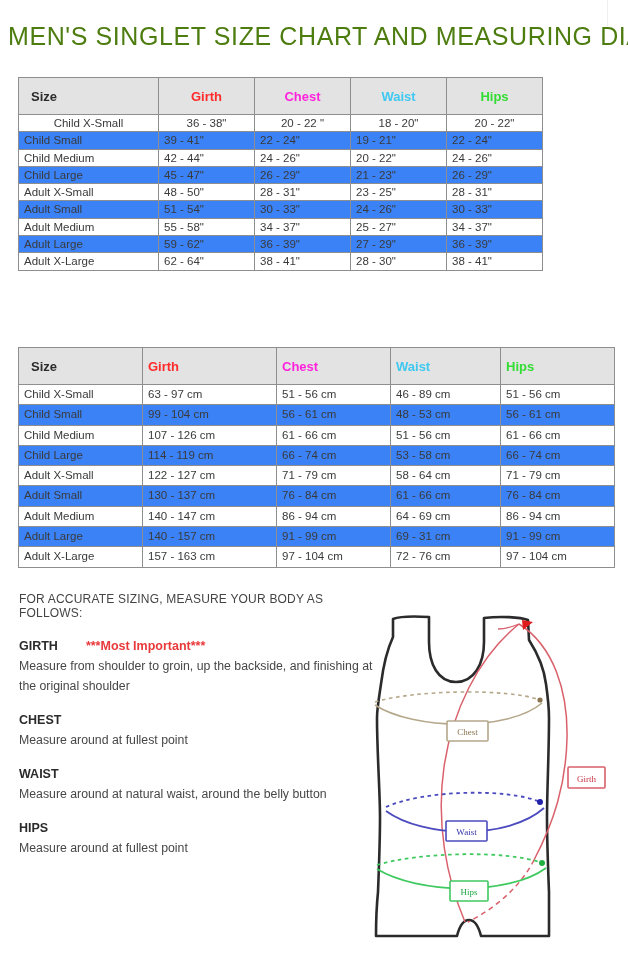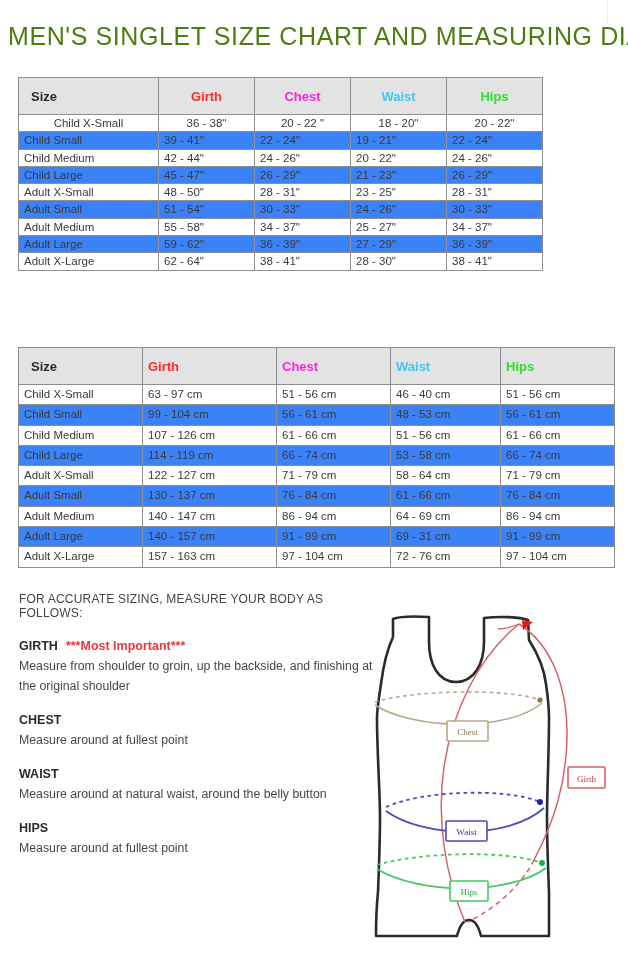--- a/index.html
+++ b/index.html
@@ -96,21 +96,21 @@
   }
   .instr-block { margin-bottom: 17px; }
   .instr-head {
     font-size: 12.5px;
     font-weight: bold;
     color: #2b2b2b;
     margin-bottom: 3px;
   }
   .instr-head .emph {
     font-weight: bold;
-    margin-left: 8px;
+    margin-left: 28px;
   }
   .instr-body {
     font-size: 12.3px;
     line-height: 20px;
     color: #474747;
   }
 
   
   .diagram {
     position: absolute;
@@ -226,21 +226,21 @@
       <th style="color:#ff22dd">Chest</th>
       <th style="color:#3fc8f0">Waist</th>
       <th style="color:#33dd33">Hips</th>
     </tr>
   </thead>
   <tbody>
       <tr class="plain">
         <td>Child X-Small</td>
         <td>63 - 97 cm</td>
         <td>51 - 56 cm</td>
-        <td>46 - 40 cm</td>
+        <td>46 - 89 cm</td>
         <td>51 - 56 cm</td>
       </tr>
       <tr class="stripe">
         <td>Child Small</td>
         <td>99 - 104 cm</td>
         <td>56 - 61 cm</td>
         <td>48 - 53 cm</td>
         <td>56 - 61 cm</td>
       </tr>
       <tr class="plain">

